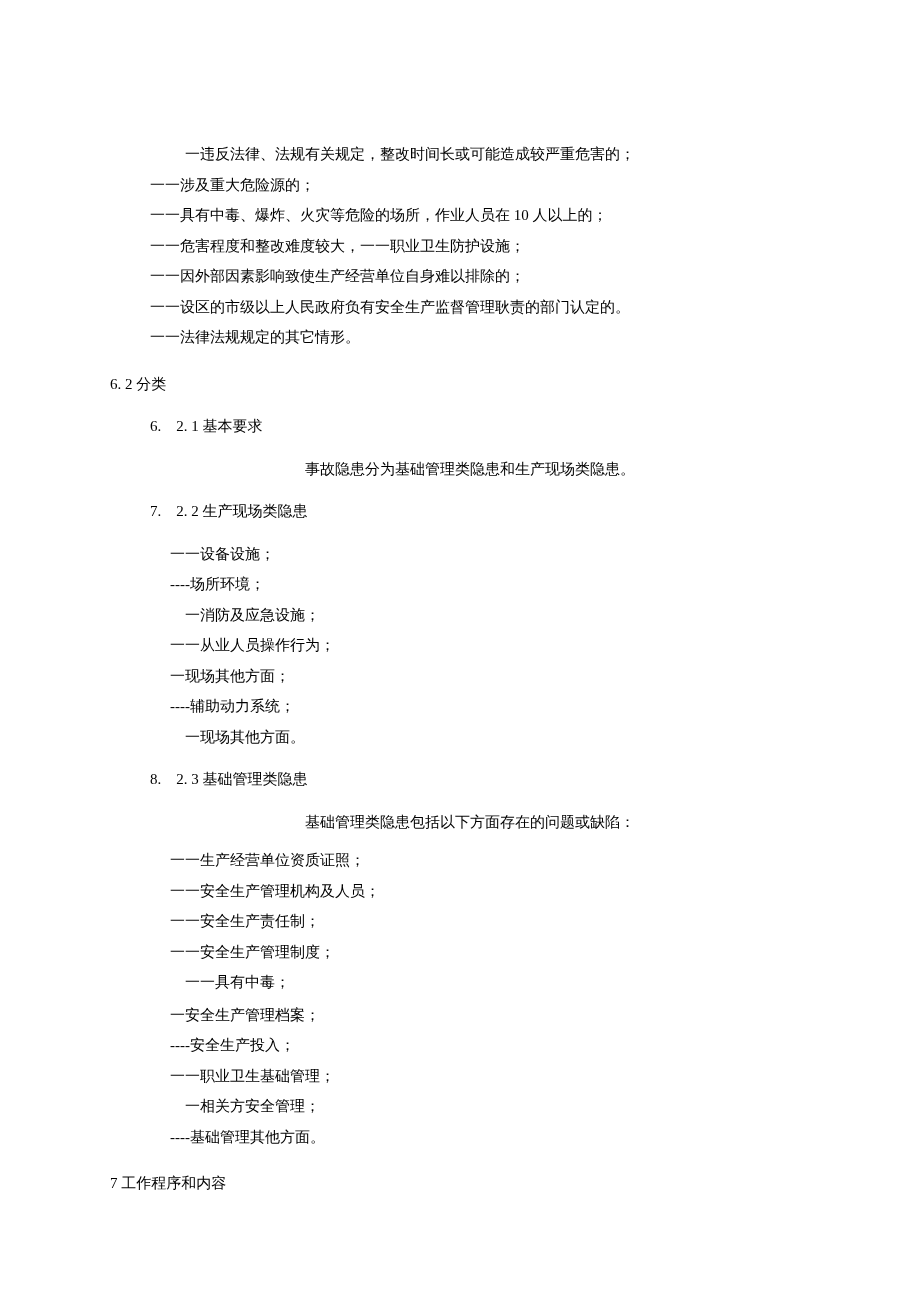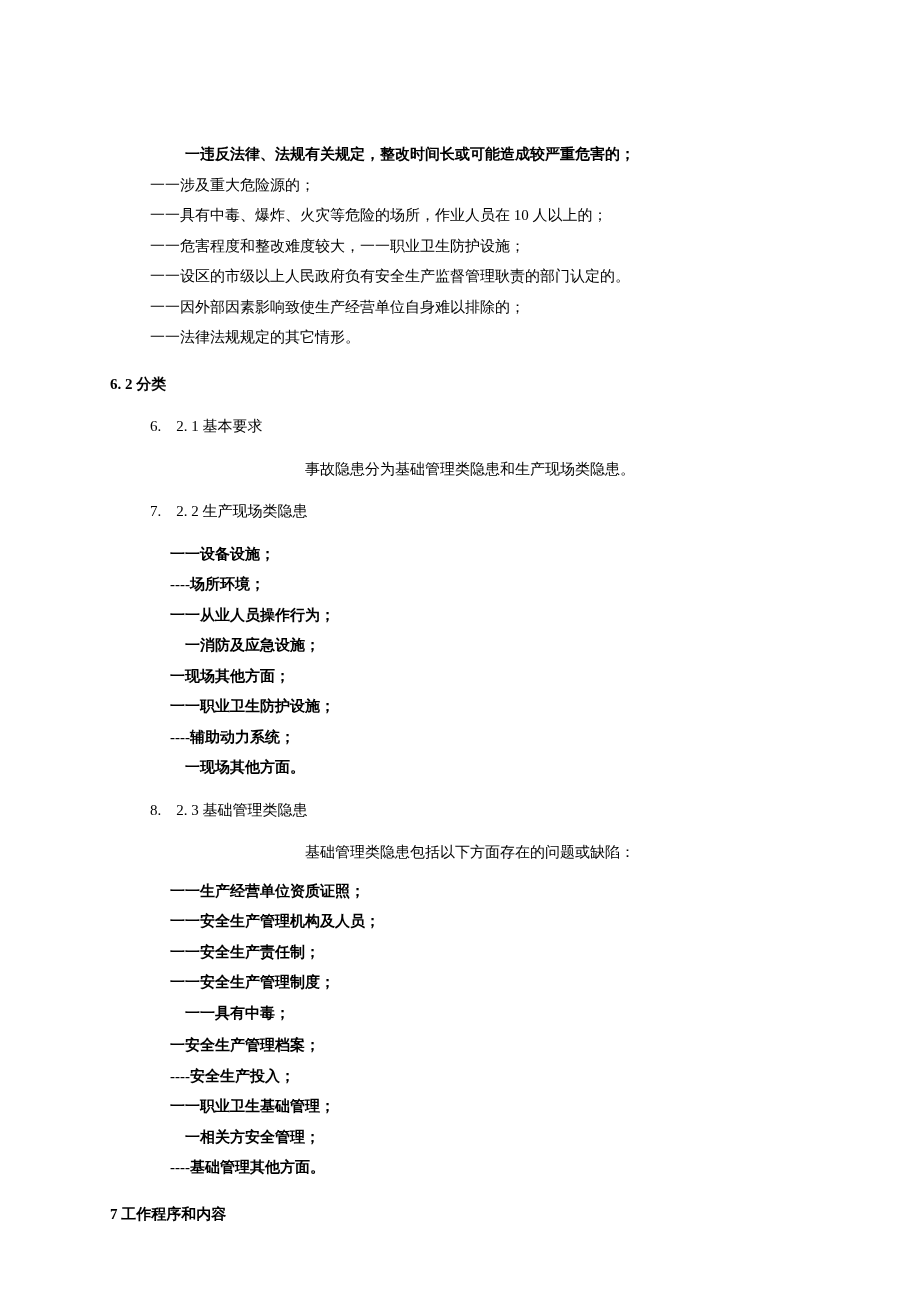--- a/index.html
+++ b/index.html
@@ -18,26 +18,24 @@
     }
     .para {
       margin-bottom: 2px;
     }
     .indent-2 {
       padding-left: 40px;
       font-family: Liberation Serif, serif;
     }
     .indent-3 {
       padding-left: 60px;
-      font-weight: bold;
     }
     .section-heading {
       margin-top: 18px;
       margin-bottom: 14px;
-      font-weight: bold;
     }
     .sub-heading {
       padding-left: 40px;
       margin-top: 14px;
       margin-bottom: 14px;
     }
     .body-text {
       padding-left: 20px;
       margin-top: 10px;
       margin-bottom: 10px;
@@ -50,38 +48,37 @@
 </head>
 <body>
 
 <div>
 
   <div class="list-block">
     <div class="para indent-3">　一违反法律、法规有关规定，整改时间长或可能造成较严重危害的；</div>
     <div class="para indent-2">一一涉及重大危险源的；</div>
     <div class="para indent-2">一一具有中毒、爆炸、火灾等危险的场所，作业人员在 10 人以上的；</div>
     <div class="para indent-2">一一危害程度和整改难度较大，一一职业卫生防护设施；</div>
+    <div class="para indent-2">一一因外部因素影响致使生产经营单位自身难以排除的；</div>
     <div class="para indent-2">一一设区的市级以上人民政府负有安全生产监督管理耿责的部门认定的。</div>
-    <div class="para indent-2">一一因外部因素影响致使生产经营单位自身难以排除的；</div>
     <div class="para indent-2">一一法律法规规定的其它情形。</div>
   </div>
 
   <div class="section-heading">6. 2 分类</div>
 
   <div class="sub-heading">6.　2. 1 基本要求</div>
   <div class="body-text">事故隐患分为基础管理类隐患和生产现场类隐患。</div>
 
   <div class="sub-heading">7.　2. 2 生产现场类隐患</div>
   <div class="list-block">
     <div class="para indent-3">一一设备设施；</div>
     <div class="para indent-3">----场所环境；</div>
+    <div class="para indent-3">　一消防及应急设施；</div>
     <div class="para indent-3">一一从业人员操作行为；</div>
-    <div class="para indent-3">　一消防及应急设施；</div>
     <div class="para indent-3">一现场其他方面；</div>
-    <div class="para indent-3">一一职业卫生防护设施；</div>
     <div class="para indent-3">----辅助动力系统；</div>
     <div class="para indent-3">　一现场其他方面。</div>
   </div>
 
   <div class="sub-heading">8.　2. 3 基础管理类隐患</div>
   <div class="body-text">基础管理类隐患包括以下方面存在的问题或缺陷：</div>
   <div class="list-block">
     <div class="para indent-3">一一生产经营单位资质证照；</div>
     <div class="para indent-3">一一安全生产管理机构及人员；</div>
     <div class="para indent-3">一一安全生产责任制；</div>

